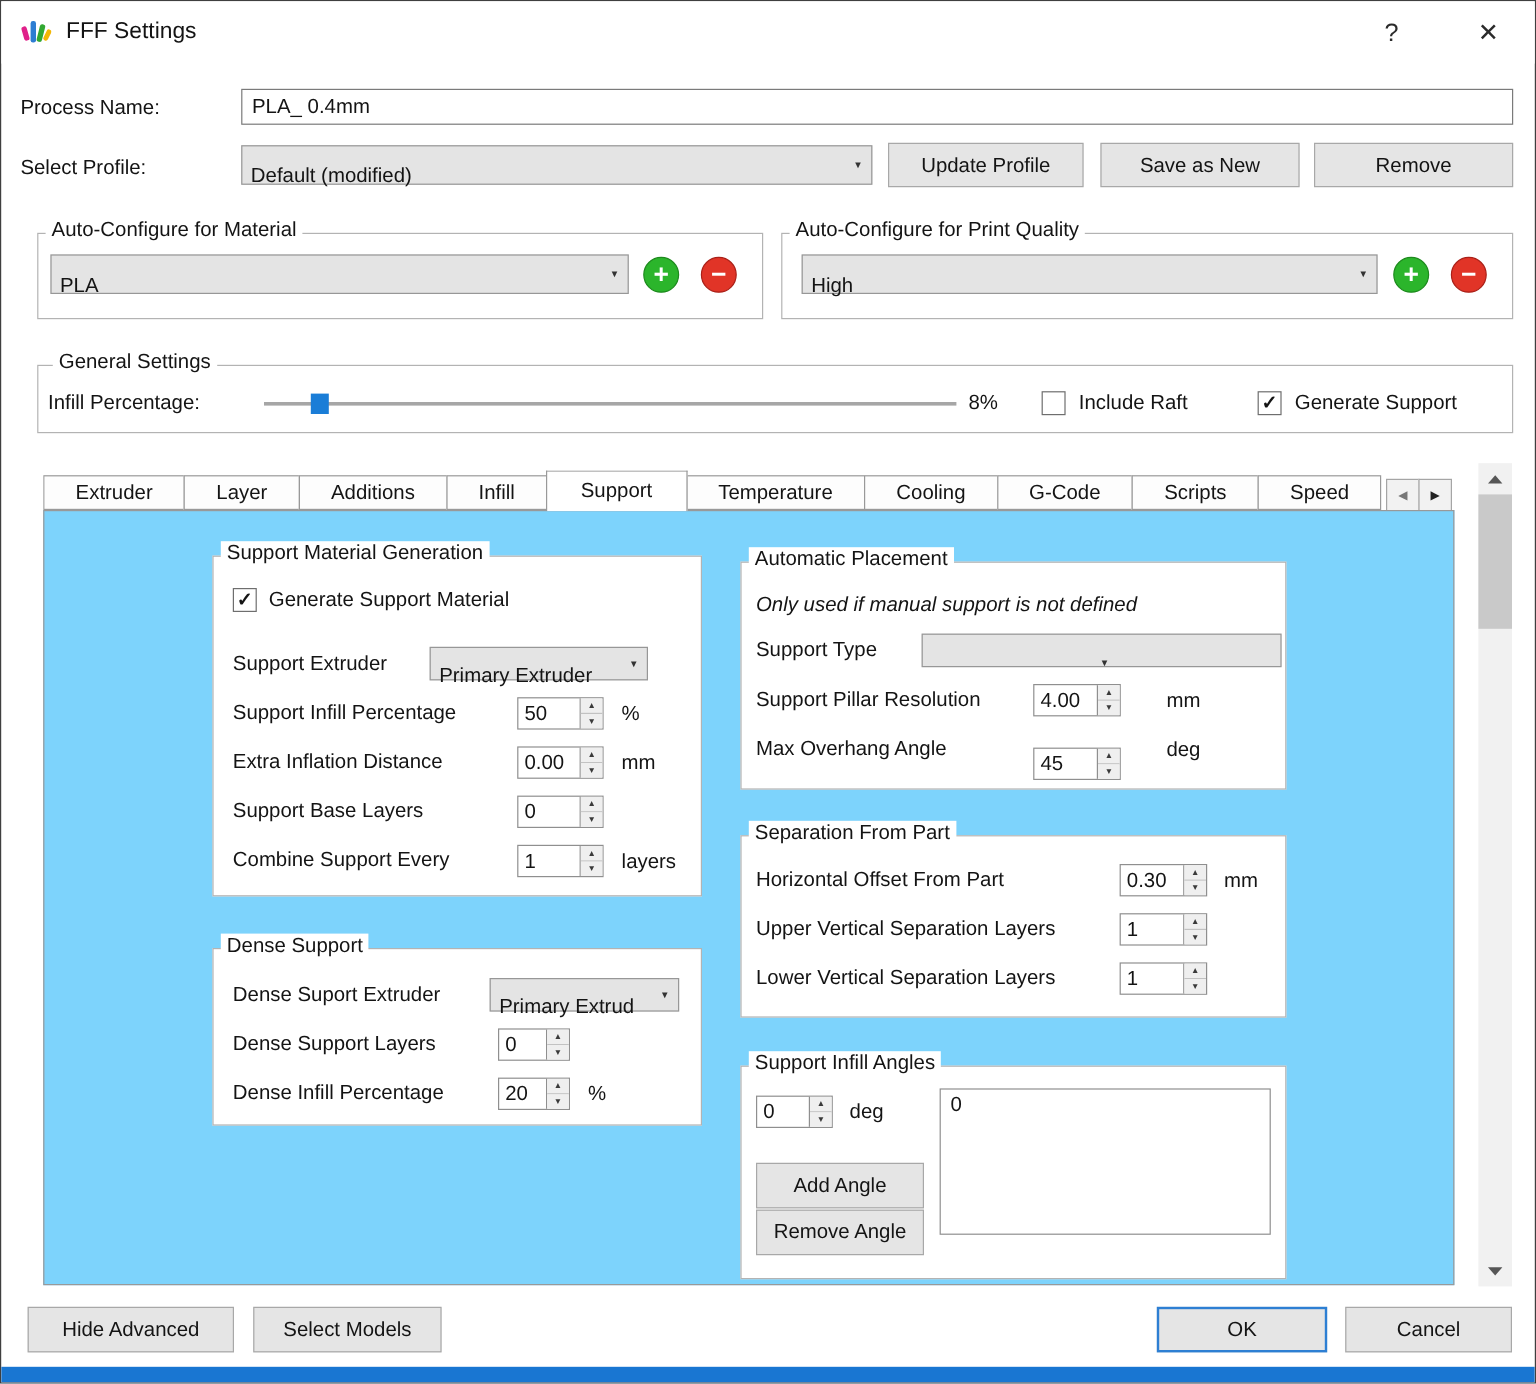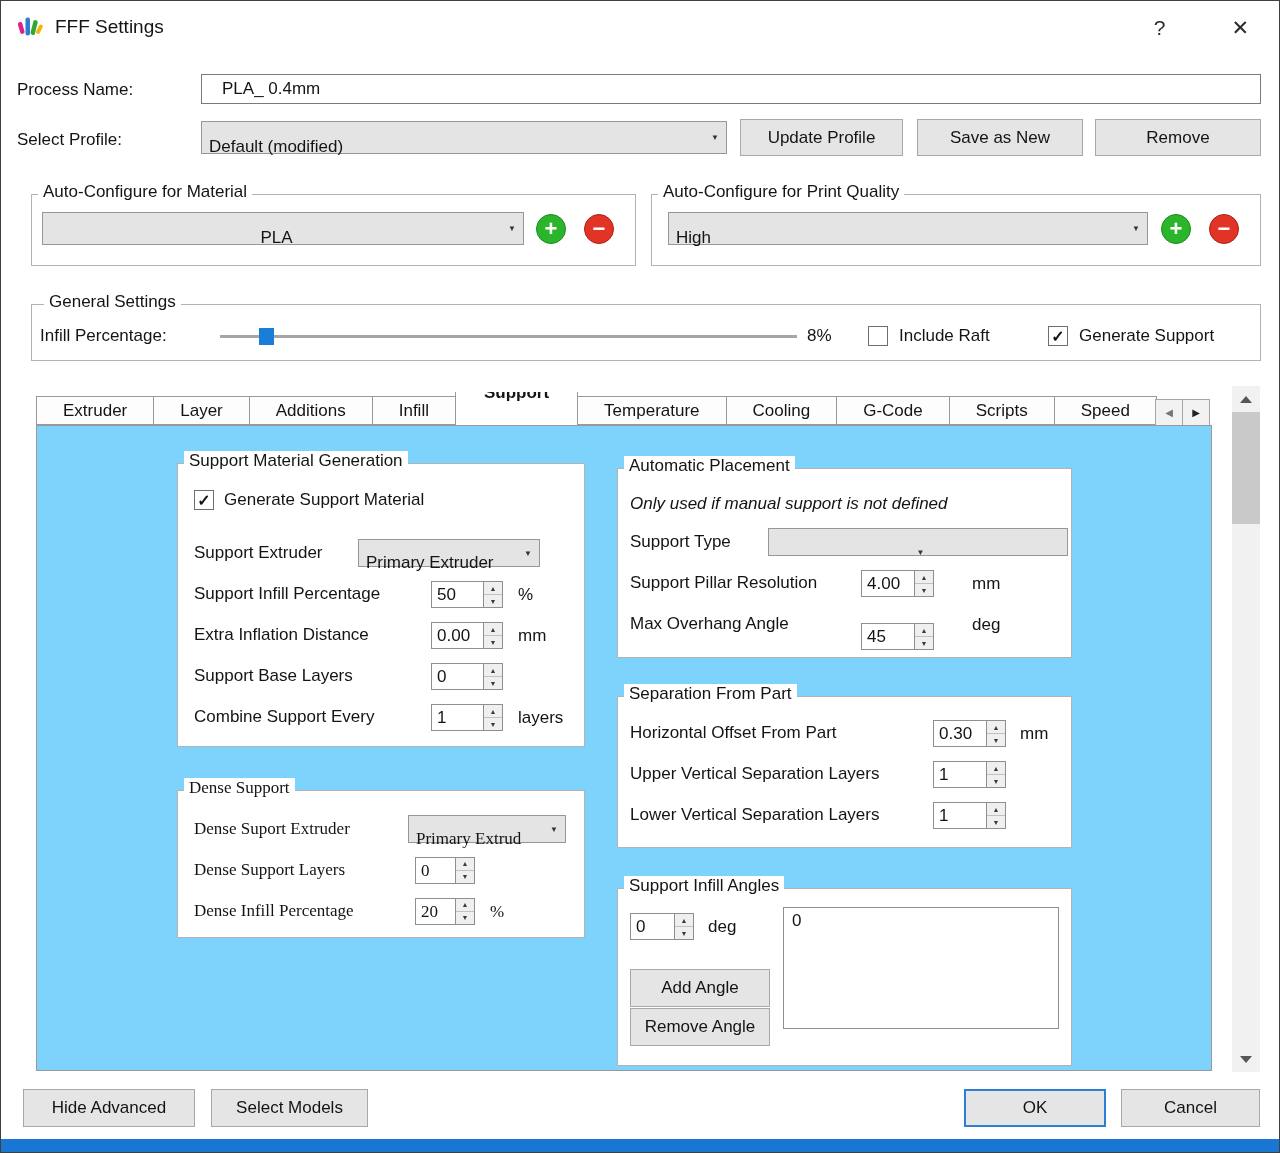--- a/index.html
+++ b/index.html
@@ -13,21 +13,21 @@
   .title-text { font-size: 19px; margin-left: 12px; flex: 1; }
   .tb-btn { font-size: 21px; color: #2b2b2b; margin-left: 66px; line-height: 1; }
 
   
   .lbl { position: absolute; white-space: nowrap; line-height: 26px; }
   .groupbox { position: absolute; border: 1px solid #b3b3b3; background: #fff; }
   .legend { position: absolute; top: -13px; left: 6px; background: #fff; padding: 0 5px; white-space: nowrap; }
   .btn { position: absolute; display: flex; align-items: center; justify-content: center;
          background: #e5e5e5; border: 1px solid #a8a8a8; font-size: 17px; white-space: nowrap; }
   .btn-primary { border: 2px solid #2d7fd3; }
-  .input { position: absolute; border: 1px solid #7a7a7a; background: #fff; font: inherit; padding: 0 20px; color: #141414; }
+  .input { position: absolute; border: 1px solid #7a7a7a; background: #fff; font: inherit; padding: 0 8px; color: #141414; }
   .combo { position: absolute; display: flex; align-items: center; background: #e4e4e4;
            border: 1px solid #979797; padding: 0 7px; }
   .combo-text { flex: 1; white-space: nowrap; overflow: hidden; margin-top: 19px; }
   .combo-arrow { font-size: 8px; color: #333; margin-left: 5px; flex: 0 0 auto; }
   .spin { position: absolute; display: flex; border: 1px solid #8f8f8f; background: #fff; height: 27px; }
   .spin-val { flex: 1; padding: 0 5px; line-height: 25px; overflow: hidden; }
   .spin-btns { display: flex; flex-direction: column; width: 19px; border-left: 1px solid #8f8f8f; flex: 0 0 auto; }
   .spin-up, .spin-down { flex: 1; display: flex; align-items: center; justify-content: center;
                          font-size: 7px; color: #3a3a3a; background: #efefef; }
   .spin-up { border-bottom: 1px solid #c2c2c2; }
@@ -42,22 +42,22 @@
 
   
   .slider-track { position: absolute; background: #a6a6a6; height: 3px; }
   .slider-handle { position: absolute; width: 15px; height: 17px; background: var(--slider-blue, #1a7dd7); }
 
   
   .tabs { position: absolute; left: 35px; top: 391px; width: 1180px; height: 34px;
           display: flex; align-items: flex-end; overflow: hidden; }
   .tab { flex: 0 0 auto; height: 29px; line-height: 27px; padding: 0 26px; background: #fdfdfd;
          border: 1px solid #999; margin-right: -1px; margin-bottom: 1px; white-space: nowrap; }
-  .tab.active { height: 34px; line-height: 31px; margin-bottom: 16px; border-bottom: none;
-                background: #fff; position: relative; z-index: 3; padding: 0 28px; font-weight: bold; }
+  .tab.active { height: 34px; line-height: 31px; margin-bottom: 0; border-bottom: none;
+                background: #fff; position: relative; z-index: 3; padding: 0 28px; }
   .tabscroll { position: absolute; top: 398px; width: 28px; height: 27px; background: #f2f2f2;
                border: 1px solid #a5a5a5; display: flex; align-items: center; justify-content: center;
                font-size: 10px; color: #222; }
   .panel { position: absolute; left: 35px; top: 424px; width: 1176px; height: 646px;
            border: 1px solid #999; background: #7dd3fc; }
 
   
   .listbox { position: absolute; border: 1px solid #8f8f8f; background: #fff; overflow: hidden; }
   .list-item { padding: 2px 8px; line-height: 22px; }
 
@@ -94,21 +94,21 @@
 
   <div class="lbl" style="left:16px; top:126px;">Select Profile:</div>
   <div class="combo" style="left:200px; top:120px; width:526px; height:33px;">
     <span class="combo-text">Default (modified)</span>
     <span class="combo-arrow">▼</span>
   </div>
   <div class="btn" style="left:739px; top:118px; width:163px; height:37px;">Update Profile</div>
   <div class="btn" style="left:916px; top:118px; width:166px; height:37px;">Save as New</div>
   <div class="btn" style="left:1094px; top:118px; width:166px; height:37px;">Remove</div>
 
-  <div class="groupbox" style="left:30px; top:193px; width:605px; height:72px;text-align:center;">
+  <div class="groupbox" style="left:30px; top:193px; width:605px; height:72px;">
     <span class="legend">Auto-Configure for Material</span>
     <div class="combo" style="left:10px; top:17px; width:482px; height:33px;">
       <span class="combo-text">PLA</span>
       <span class="combo-arrow">▼</span>
     </div>
     <div class="circle-btn circle-green" style="left:504px; top:19px;">
         <span>+</span>
       </div>
     <div class="circle-btn circle-red" style="left:552px; top:19px;">
         <span>−</span>
@@ -210,21 +210,21 @@
       <div class="spin" style="left:253px; top:240px; width:72px;">
         <span class="spin-val">1</span>
         <span class="spin-btns">
             <span class="spin-up">▲</span>
             <span class="spin-down">▼</span>
           </span>
       </div>
       <div class="unit" style="left:340px; top:240px;">layers</div>
     </div>
 
-    <div class="groupbox" style="left:140px; top:364px; width:408px; height:148px;font-family:Liberation Serif, serif;">
+    <div class="groupbox" style="left:140px; top:364px; width:408px; height:148px;">
       <span class="legend">Dense Support</span>
       <div class="lbl" style="left:16px; top:25px;">Dense Suport Extruder</div>
       <div class="combo" style="left:230px; top:24px; width:158px; height:28px;">
         <span class="combo-text">Primary Extrud</span>
         <span class="combo-arrow">▼</span>
       </div>
 
       <div class="lbl" style="left:16px; top:66px;">Dense Support Layers</div>
       <div class="spin" style="left:237px; top:66px; width:60px;">
         <span class="spin-val">0</span>

